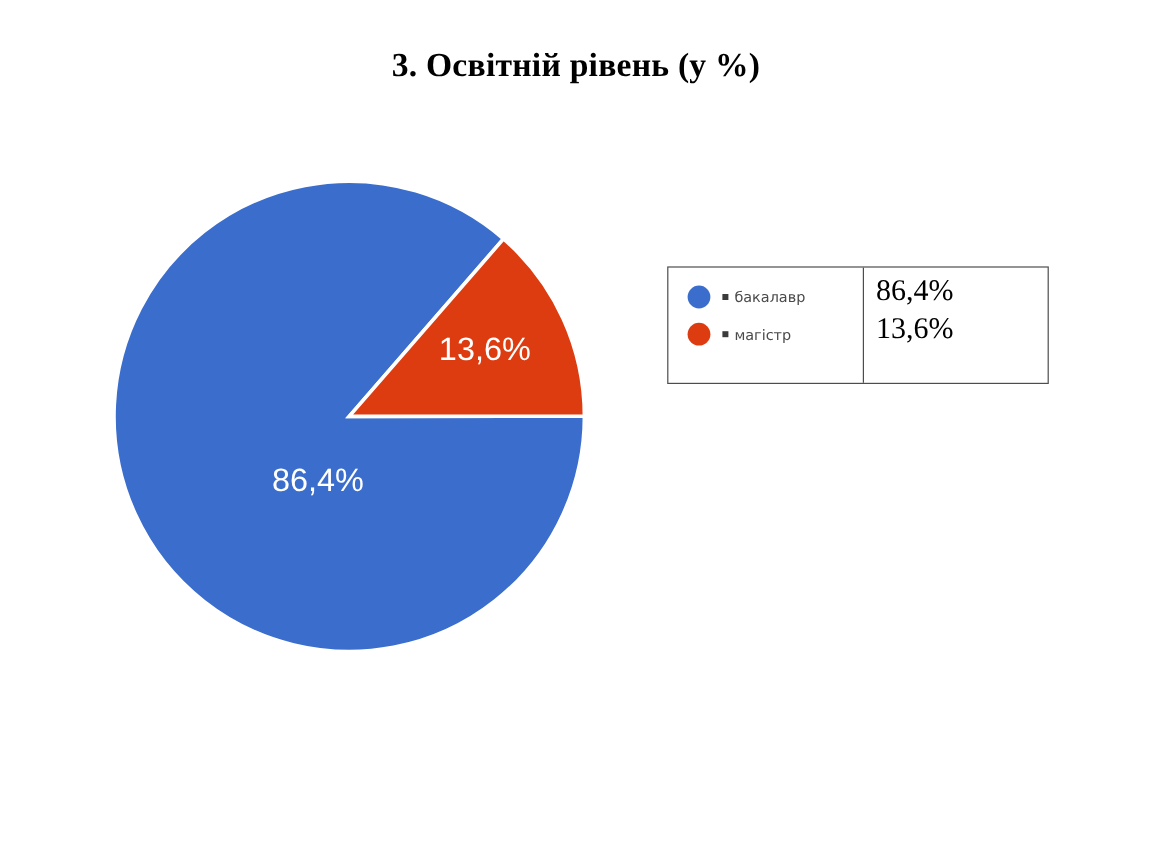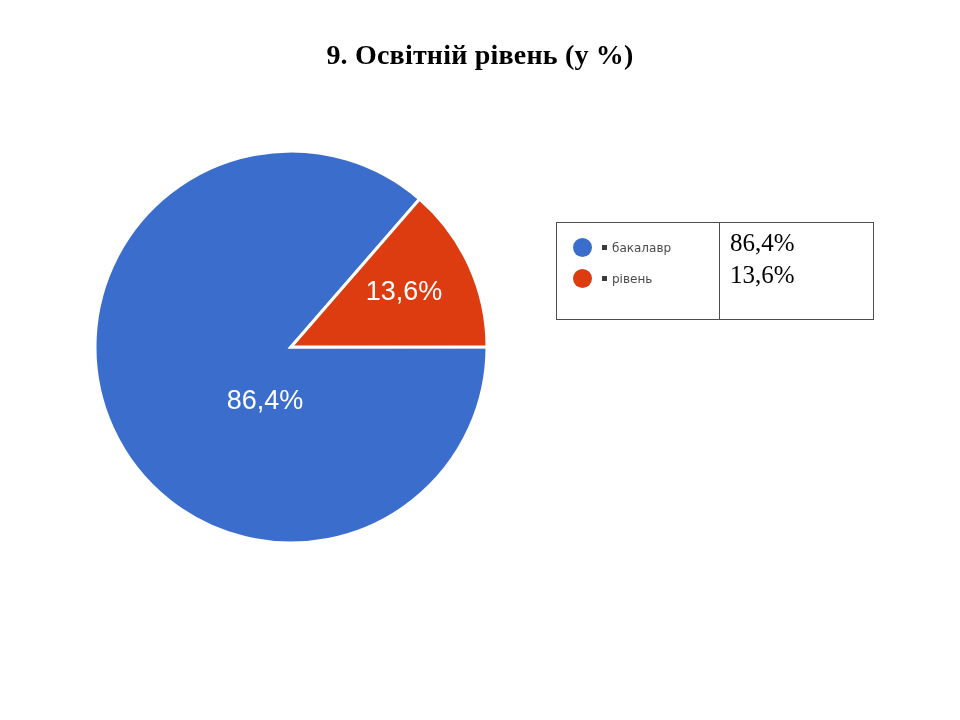--- a/index.html
+++ b/index.html
@@ -121,21 +121,21 @@
     line-height: 32px;
     color: #000000;
     white-space: nowrap;
   }
 </style>
 </head>
 <body>
 
 <div class="slide">
 
-  <div class="slide-title">9. Освітній рівень (у %)</div>
+  <div class="slide-title">3. Освітній рівень (у %)</div>
 
   <div class="chart-area">
     <svg class="pie-svg" viewBox="0 0 406 406">
 
       <path id="slice-0" fill="#3b6ecc" stroke="#ffffff" stroke-width="3" d="M 201 201 L 397.00 200.86 A 196 196 0 1 1 329.59 53.08 Z"></path>
 
       <path id="slice-1" fill="#dd3c11" stroke="#ffffff" stroke-width="3" d="M 201 201 L 329.59 53.08 A 196 196 0 0 1 397.00 200.86 Z"></path>
 
       <text class="pie-label" id="slice-label-0" x="175" y="256" fill="#ffffff">86,4%</text>
       <text class="pie-label" id="slice-label-1" x="314" y="147" fill="#ffffff">13,6%</text>
@@ -148,21 +148,21 @@
 
       <div class="legend-row">
         <span class="legend-swatch" id="swatch-0" style="background: rgb(59, 110, 204);"></span>
         <span class="legend-bullet"></span>
         <span class="legend-text">бакалавр</span>
       </div>
 
       <div class="legend-row">
         <span class="legend-swatch" id="swatch-1" style="background: rgb(221, 60, 17);"></span>
         <span class="legend-bullet"></span>
-        <span class="legend-text">рівень</span>
+        <span class="legend-text">магістр</span>
       </div>
 
     </div>
 
     <div class="legend-col-values">
       <div class="legend-value">86,4%</div>
       <div class="legend-value">13,6%</div>
     </div>
 
   </div>

